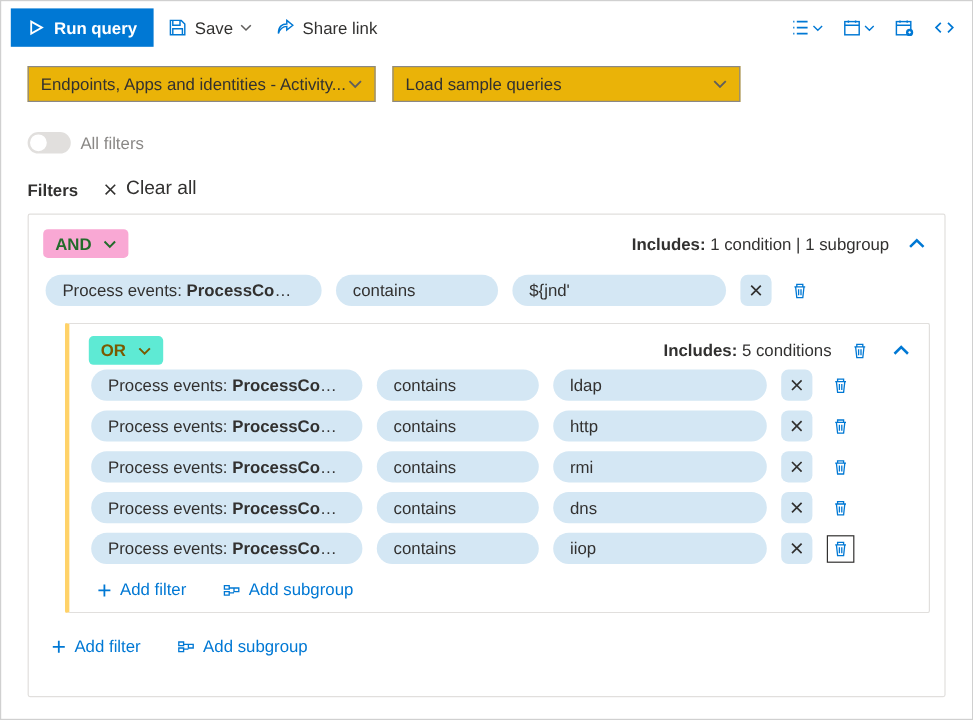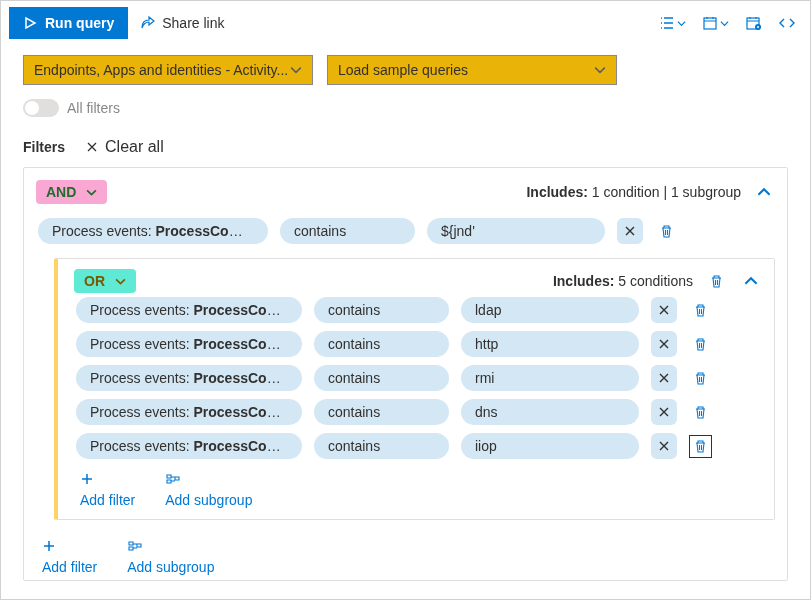--- a/index.html
+++ b/index.html
@@ -76,20 +76,21 @@
     width: 290px;
     font-size: 14px;
   }
   .dd-text { white-space: nowrap; overflow: hidden; text-overflow: ellipsis; }
   .allfilters {
     display: flex;
     align-items: center;
     gap: 8px;
     padding: 6px 22px 10px 22px;
     color: #8a8886;
+    margin-top: 11px;
   }
   .toggle {
     width: 36px;
     height: 18px;
     border-radius: 9px;
     background: #e1dfdd;
     position: relative;
   }
   .toggle::after {
     content: "";
@@ -186,40 +187,52 @@
     display: flex;
     align-items: center;
     gap: 18px;
     padding-top: 8px;
   }
   .add-btn {
     background: none;
     border: none;
     color: #0078d4;
     display: flex;
-    align-items: flex-start;
+    align-items: flex-end;
     gap: 6px;
     cursor: pointer;
     font-size: 14px;
-    flex-direction: column;
   }
   svg { display: block; }
 </style>
 </head>
 <body>
 <div class="page">
 
 <div class="toolbar">
   <button class="btn-primary">
     <span>
       <svg width="14" height="14" viewBox="0 0 14 14">
             <path d="M3 2v10l9-5z" fill="none" stroke="white" stroke-width="1.5"></path>
           </svg>
     </span>
     <span>Run query</span>
+  </button>
+  <button class="btn-cmd">
+    <span class="ico">
+      <svg width="16" height="16" viewBox="0 0 16 16">
+            <path d="M2 2h9l3 3v9H2z M4 2v4h6V2 M4 14v-5h8v5" fill="none" stroke="#0078d4" stroke-width="1.2"></path>
+          </svg>
+    </span>
+    <span>Save</span>
+    <span>
+      <svg width="10" height="10" viewBox="0 0 10 10">
+            <path d="M1 3l4 4 4-4" fill="none" stroke="#605e5c" stroke-width="1.3"></path>
+          </svg>
+    </span>
   </button>
   <button class="btn-cmd">
     <span class="ico">
       <svg width="16" height="16" viewBox="0 0 16 16">
             <path d="M9 2l5 4-5 4V7C5 7 3 10 2 13c0-6 3-8 7-8V2z" fill="none" stroke="#0078d4" stroke-width="1.2"></path>
           </svg>
     </span>
     <span>Share link</span>
   </button>
   <div class="toolbar-spacer"></div>

